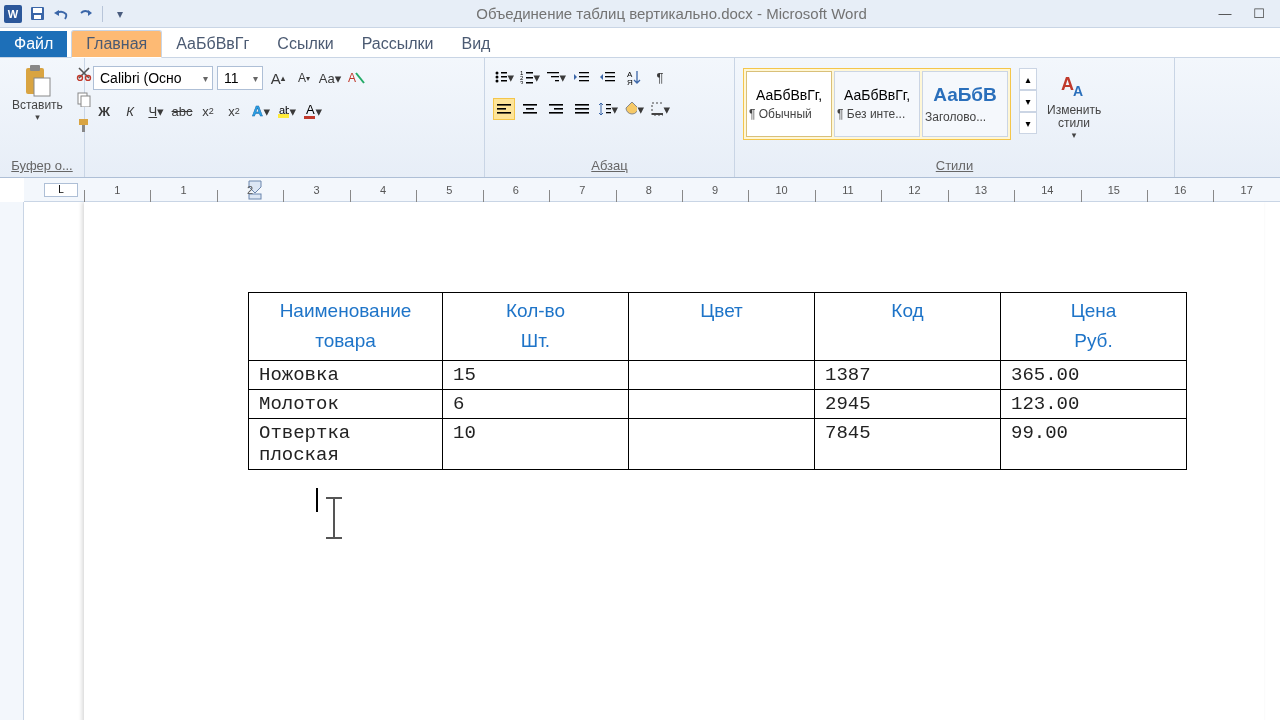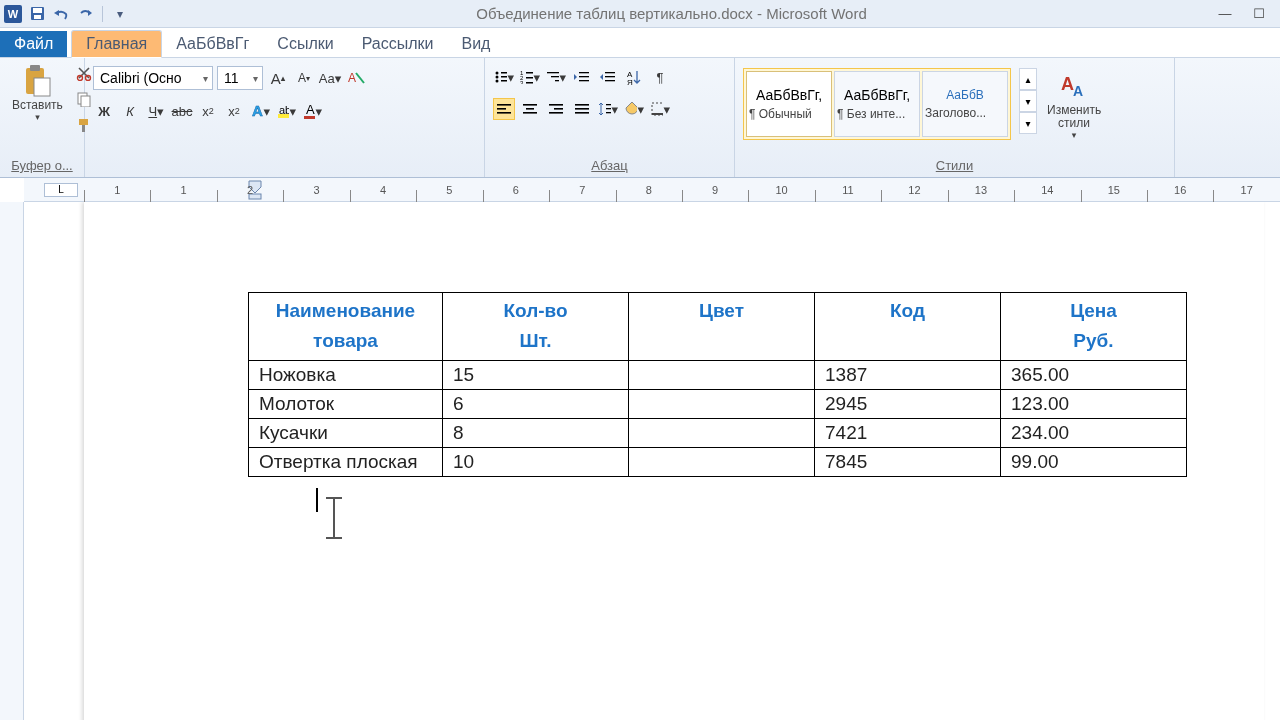--- a/index.html
+++ b/index.html
@@ -54,22 +54,22 @@
   .ruler-h .indent svg{display:block;}
 
   .workspace{display:flex; height:548px;}
   .ruler-v { width:24px; background:#f3f7fc; border-right:1px solid #c9d5e5; position:relative;}
   .page-area{flex:1; background:#fff; position:relative; overflow:hidden;}
   .page{position:absolute; left:60px; top:0; width:1180px; background:#fff; box-shadow: -2px 0 4px rgba(0,0,0,.15); min-height:1000px; padding-top:90px;}
 
   
   .doc-table{ border-collapse: collapse; margin-left:164px; }
   .doc-table th, .doc-table td { border:1.5px solid #000; font-size:19px; padding:3px 10px; vertical-align:top; }
-  .doc-table th { font-family: Calibri, sans-serif; font-weight: bold; color:#1e74c8; text-align:center; line-height:1.6;margin-top:16px; }
-  .doc-table td { font-family: Liberation Sans, sans-serif; color:#222; }
+  .doc-table th { font-family: Calibri, sans-serif; font-weight: normal; color:#1e74c8; text-align:center; line-height:1.6;margin-top:16px; }
+  .doc-table td { font-family: Liberation Mono, monospace; color:#222; }
   .c1{width:194px;} .c2{width:186px;} .c3{width:186px;} .c4{width:186px;} .c5{width:186px;}
 
   .cursor-ibeam{position:absolute; left:232px; top:292px; font-size:44px; color:#444; font-family: serif; display:flex; align-items:center;}
   .cursor-ibeam .caret{ width:2px; height:24px; background:#000; margin-right:4px; margin-top:-36px; }
 
   
   svg{display:block;}
 </style>
 </head>
 <body>
@@ -303,21 +303,21 @@
       <div class="style-gal">
         <div class="style-item">
           <div class="prev">АаБбВвГг,</div>
           <div class="nm">¶ Обычный</div>
         </div>
         <div class="style-item off">
           <div class="prev">АаБбВвГг,</div>
           <div class="nm">¶ Без инте...</div>
         </div>
         <div class="style-item off">
-          <div class="prev" style="color:#2a6fbb;font-weight:normal;font-size:12px">АаБбВ</div>
+          <div class="prev" style="color:#2a6fbb;font-weight:bold;font-size:19px">АаБбВ</div>
           <div class="nm">Заголово...</div>
         </div>
       </div>
       <div class="style-nav">
         <div>▴</div>
         <div>▾</div>
         <div>▾</div>
       </div>
       <div class="big-btn">
         <div class="icon">
@@ -392,27 +392,20 @@
               <td class="c5">365.00</td>
             </tr>
             <tr>
               <td class="c1">Молоток</td>
               <td class="c2">6</td>
               <td class="c3"></td>
               <td class="c4">2945</td>
               <td class="c5">123.00</td>
             </tr>
             <tr>
-              <td class="c1">Кусачки</td>
-              <td class="c2">8</td>
-              <td class="c3"></td>
-              <td class="c4">7421</td>
-              <td class="c5">234.00</td>
-            </tr>
-            <tr>
               <td class="c1">Отвертка плоская</td>
               <td class="c2">10</td>
               <td class="c3"></td>
               <td class="c4">7845</td>
               <td class="c5">99.00</td>
             </tr>
           </tbody>
       </table>
       <div class="cursor-ibeam">
         <div class="caret"></div>

